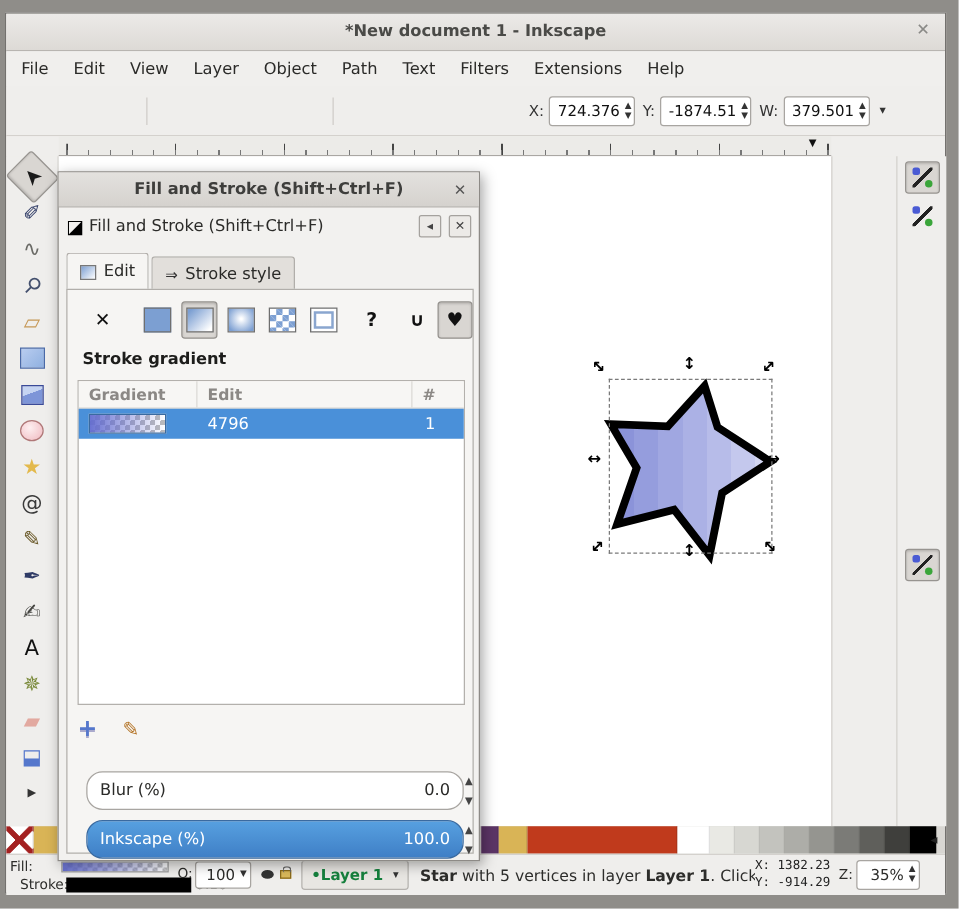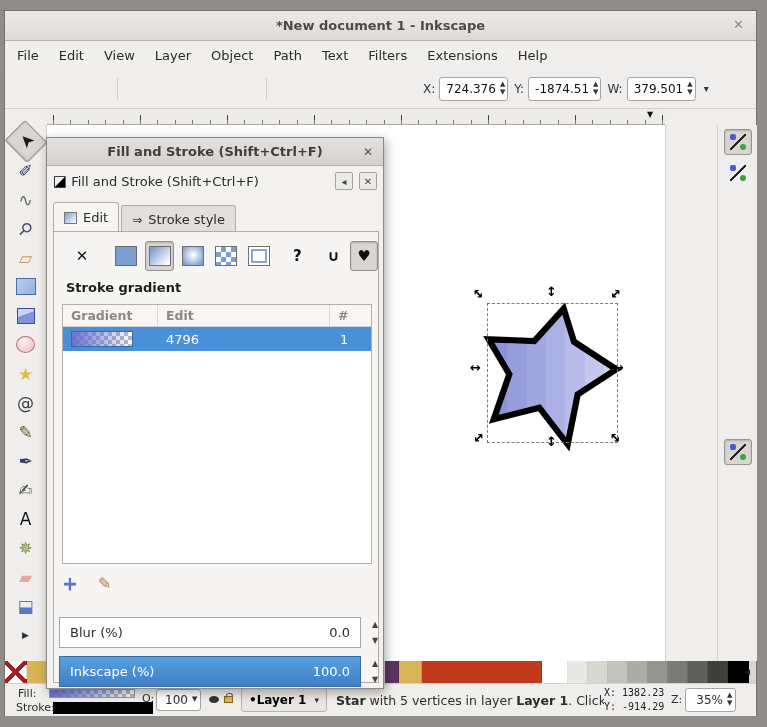--- a/index.html
+++ b/index.html
@@ -69,21 +69,21 @@
   .statusbar{position:absolute;left:0;top:672px;width:100%;height:33px;background:#efeeec;border-top:1px solid #d4d1cd;font-size:12px;color:#2d2d2b}
   .sb-label{position:absolute;font-size:11px}
   .fill-swatch{position:absolute;left:44px;top:5px;width:86px;height:9px;border:1px solid #999}
   .stroke-swatch{position:absolute;left:48px;top:18px;width:100px;height:12px;background:#000}
   .grad-preview{background-image:linear-gradient(to right,rgba(99,108,208,.95),rgba(240,243,252,.1)),linear-gradient(45deg,#b5b5b5 25%,transparent 25% 75%,#b5b5b5 75%),linear-gradient(45deg,#b5b5b5 25%,transparent 25% 75%,#b5b5b5 75%);background-color:#fff;background-size:100% 100%,8px 8px,8px 8px;background-position:0 0,0 0,4px 4px}
   .sb-spin{position:absolute;display:flex;align-items:center;background:#fff;border:1px solid #a8a5a1;border-radius:3px;padding:0 3px}
   .eye-icon{position:absolute;left:204px;top:12px;width:10px;height:7px;background:#333;border-radius:50%}
   .lock-icon{position:absolute;left:219px;top:12px;width:9px;height:7px;background:#d9b85a;border:1px solid #8a6a1a}
   .lock-icon::before{content:"";position:absolute;left:1px;top:-4px;width:5px;height:4px;border:1px solid #666;border-bottom:none;border-radius:3px 3px 0 0}
   .layer-dd{position:absolute;left:236px;top:4px;width:86px;height:24px;background:#e8e6e2;border:1px solid #b5b2ae;border-radius:3px;display:flex;align-items:center;justify-content:center;gap:8px}
-  .layer-dd b{font-size:12px;font-weight:bold;color:#000000}
+  .layer-dd b{font-size:12px;font-weight:bold;color:#15803d}
   .layer-dd i{font-style:normal;font-size:9px;color:#333}
   .sb-msg{position:absolute;left:331px;top:9px;white-space:nowrap;font-size:12.5px;overflow:hidden;width:268px}
   .sb-msg .b{font-weight:bold}
   .coords{position:absolute;left:599px;top:2px;font-size:10px;line-height:1.35;color:#222;font-family:"DejaVu Sans Mono",monospace}
   
   .dialog{position:absolute;left:41px;top:126px;width:338px;height:552px;background:#f2f1ef;border:1px solid #8d8a86;box-shadow:2px 3px 10px rgba(0,0,0,.35);z-index:20}
   .dlg-titlebar{position:relative;height:28px;background:linear-gradient(#e3e1de,#d5d2ce);border-bottom:1px solid #b5b2ae;display:flex;align-items:center;justify-content:center}
   .dlg-titlebar .t{font-size:13px;font-weight:bold;color:#3e3e3c}
   .dlg-titlebar .close{position:absolute;right:10px;font-size:12px;color:#555}
   .dlg-header{position:absolute;left:0;top:30px;width:100%;height:26px;display:flex;align-items:center;padding:0 6px}
@@ -118,21 +118,21 @@
   .gt-c2{width:172px;border-right:1px solid #dcd9d5}
   .gt-c3{flex:1}
   .gt-row{display:flex;height:24px;align-items:center;background:#4a90d9;color:#fff}
   .gt-row .cell1{width:95px;display:flex;align-items:center;padding-left:8px}
   .gt-row .gswatch{width:62px;height:16px;border:1px solid #3a6aa0}
   .gt-row .cell2{width:172px;font-size:13px;padding-left:8px}
   .gt-row .cell3{flex:1;font-size:13px;padding-left:10px}
   .list-buttons{position:absolute;left:8px;top:340px;display:flex;gap:20px;align-items:center}
   .add-btn{font-size:19px;font-weight:bold;color:#5577cc;text-shadow:0 1px 0 #aac}
   .edit-btn{font-size:16px;color:#b5762a}
-  .slider-row{position:absolute;left:5px;width:302px;height:31px;border:1px solid #a8a5a1;border-radius:0;background:#fff;display:flex;align-items:center;justify-content:space-between;padding:0 10px;font-size:13px;color:#2b2b29}
+  .slider-row{position:absolute;left:15px;width:302px;height:31px;border:1px solid #a8a5a1;border-radius:13px;background:#fff;display:flex;align-items:center;justify-content:space-between;padding:0 10px;font-size:13px;color:#2b2b29}
   .slider-row.filled{background:linear-gradient(#57a0e0,#3f7fc6);color:#fff;border-color:#3a6aa0}
   .slider-spin{position:absolute;left:311px;width:20px;height:31px;display:flex;flex-direction:column;justify-content:space-between;padding:3px 0;align-items:center;font-size:8px;color:#444}
   .blur-wrap{top:385px}
   .opacity-wrap{top:424px}
 </style>
 </head>
 <body>
 
 <div class="desktop">
 <div class="window">
@@ -372,21 +372,21 @@
         </div>
   </div>
 
   <div class="palette">
     <span><i class="pswatch none" style="width: 22px; left: 0px;"></i><i class="pswatch" style="background: rgb(217, 180, 86); width: 23px; left: 22px;"></i></span>
     <span><i class="pswatch" style="background: rgb(92, 53, 102); width: 14px; left: 380px;"></i><i class="pswatch" style="background: rgb(217, 180, 86); width: 23px; left: 394px;"></i><i class="pswatch" style="background: rgb(192, 58, 28); width: 120px; left: 417px;"></i><i class="pswatch" style="background: rgb(255, 255, 255); width: 26px; left: 537px;"></i><i class="pswatch" style="background: rgb(233, 233, 228); width: 20px; left: 563px;"></i><i class="pswatch" style="background: rgb(215, 215, 210); width: 20px; left: 583px;"></i><i class="pswatch" style="background: rgb(195, 195, 190); width: 20px; left: 603px;"></i><i class="pswatch" style="background: rgb(173, 173, 168); width: 20px; left: 623px;"></i><i class="pswatch" style="background: rgb(149, 149, 144); width: 20px; left: 643px;"></i><i class="pswatch" style="background: rgb(123, 123, 119); width: 20px; left: 663px;"></i><i class="pswatch" style="background: rgb(95, 95, 91); width: 20px; left: 683px;"></i><i class="pswatch" style="background: rgb(63, 63, 60); width: 20px; left: 703px;"></i><i class="pswatch" style="background: rgb(0, 0, 0); width: 21px; left: 723px;"></i></span>
     <span class="pal-arrow">◂</span>
   </div>
 
   <div class="statusbar">
-    <span class="sb-label" style="left:13px;top:3px">Fill:</span>
+    <span class="sb-label" style="left:3px;top:3px">Fill:</span>
     <span class="fill-swatch grad-preview"></span>
     <span class="sb-label" style="left:11px;top:17px">Stroke:</span>
     <span class="stroke-swatch"></span>
     <span class="sb-label" style="left:152px;top:17px">9.16</span>
     <span class="sb-label" style="left:137px;top:8px">O:</span>
     <div class="sb-spin" style="left:151px;top:5px;height:22px">
       <span style="font-size:12px;min-width:28px;text-align:right">100</span>
       <i class="spin-arrows">
             <span>▼</span>
           </i>

